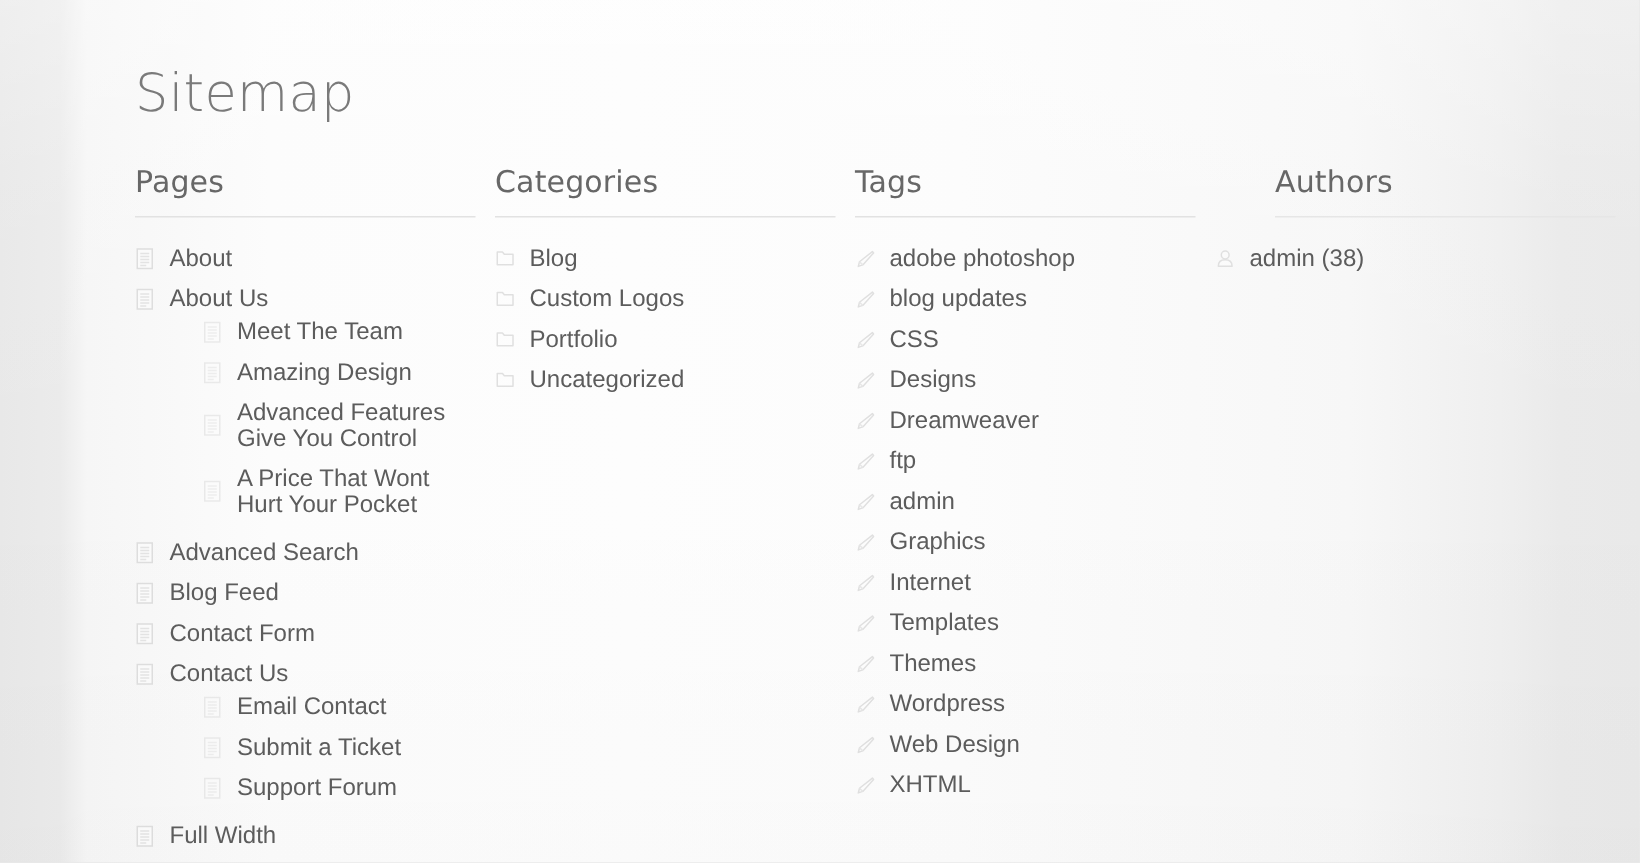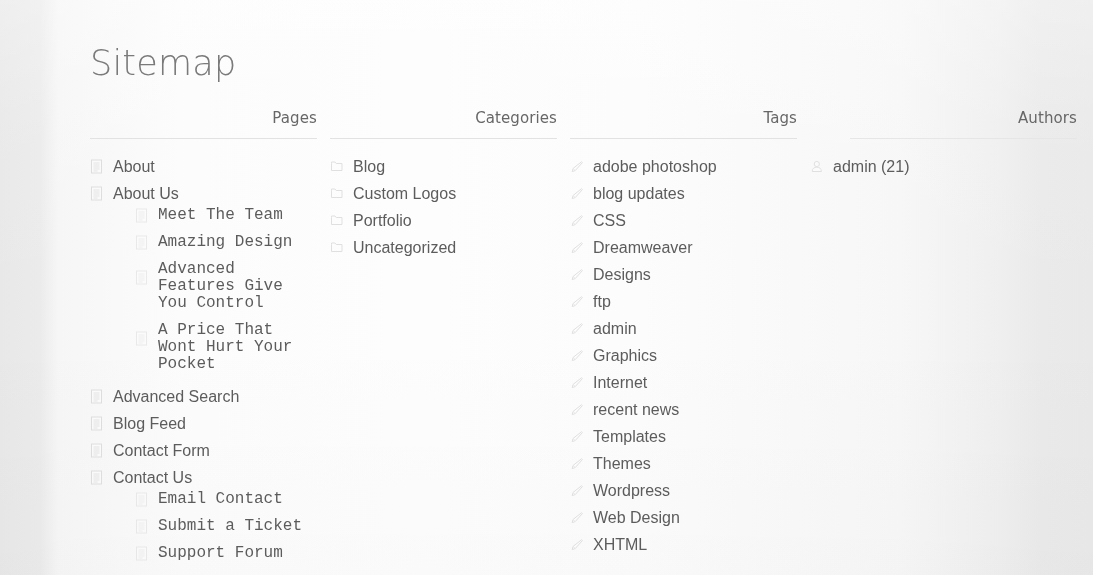--- a/index.html
+++ b/index.html
@@ -65,41 +65,39 @@
   }
   .column {
     box-sizing: border-box;
   }
   .col-pages     { width: 240px; }
   .col-categories{ width: 240px; }
   .col-tags      { width: 240px; }
   .col-authors   { width: 240px; }
 
   .col-head {
-    font-size: 15px;
+    font-size: 20px;
     font-weight: 400;
     color: #676767;
     font-family: "DejaVu Sans", sans-serif;
     padding-bottom: 11px;
     border-bottom: 1px solid #e2e2e2;
     width: 227px;
     margin-bottom: 14px;
     letter-spacing: 0.1px;
-    text-align: right;
   }
   .col-authors .col-head { border-bottom-color: #e6e6e6; margin-left: 40px; }
 
   ul.list {
     list-style: none;
     margin: 0;
     padding: 0;
   }
   ul.list ul.list {
     padding-left: 22px;
-    font-family: Liberation Mono, monospace;
   }
   ul.list li {
     position: relative;
     font-size: 16px;
     color: #5c5c5c;
     line-height: 17px;
     padding: 5px 0 5px 23px;
     max-width: 205px;
   }
   ul.list li .ico {
@@ -386,57 +384,51 @@
                 <svg width="14" height="15" viewBox="0 0 14 15">
                   <path d="M11.6 2.7 L12.4 3.6 L5.2 11.6 L2.2 12.6 L3.0 9.5 Z" fill="#fdfdfd" stroke="#c9c9c9" stroke-width="1" stroke-linejoin="round"></path>
                   <line x1="3.0" y1="9.5" x2="5.2" y2="11.6" stroke="#d6d6d6"></line>
                 </svg>
               </span><span class="itxt">CSS</span></li>
             <li><span class="ico">
                 <svg width="14" height="15" viewBox="0 0 14 15">
                   <path d="M11.6 2.7 L12.4 3.6 L5.2 11.6 L2.2 12.6 L3.0 9.5 Z" fill="#fdfdfd" stroke="#c9c9c9" stroke-width="1" stroke-linejoin="round"></path>
                   <line x1="3.0" y1="9.5" x2="5.2" y2="11.6" stroke="#d6d6d6"></line>
                 </svg>
+              </span><span class="itxt">Designs</span></li>
+            <li><span class="ico">
+                <svg width="14" height="15" viewBox="0 0 14 15">
+                  <path d="M11.6 2.7 L12.4 3.6 L5.2 11.6 L2.2 12.6 L3.0 9.5 Z" fill="#fdfdfd" stroke="#c9c9c9" stroke-width="1" stroke-linejoin="round"></path>
+                  <line x1="3.0" y1="9.5" x2="5.2" y2="11.6" stroke="#d6d6d6"></line>
+                </svg>
               </span><span class="itxt">Dreamweaver</span></li>
             <li><span class="ico">
                 <svg width="14" height="15" viewBox="0 0 14 15">
                   <path d="M11.6 2.7 L12.4 3.6 L5.2 11.6 L2.2 12.6 L3.0 9.5 Z" fill="#fdfdfd" stroke="#c9c9c9" stroke-width="1" stroke-linejoin="round"></path>
                   <line x1="3.0" y1="9.5" x2="5.2" y2="11.6" stroke="#d6d6d6"></line>
                 </svg>
-              </span><span class="itxt">Designs</span></li>
-            <li><span class="ico">
-                <svg width="14" height="15" viewBox="0 0 14 15">
-                  <path d="M11.6 2.7 L12.4 3.6 L5.2 11.6 L2.2 12.6 L3.0 9.5 Z" fill="#fdfdfd" stroke="#c9c9c9" stroke-width="1" stroke-linejoin="round"></path>
-                  <line x1="3.0" y1="9.5" x2="5.2" y2="11.6" stroke="#d6d6d6"></line>
-                </svg>
               </span><span class="itxt">ftp</span></li>
             <li><span class="ico">
                 <svg width="14" height="15" viewBox="0 0 14 15">
                   <path d="M11.6 2.7 L12.4 3.6 L5.2 11.6 L2.2 12.6 L3.0 9.5 Z" fill="#fdfdfd" stroke="#c9c9c9" stroke-width="1" stroke-linejoin="round"></path>
                   <line x1="3.0" y1="9.5" x2="5.2" y2="11.6" stroke="#d6d6d6"></line>
                 </svg>
               </span><span class="itxt">admin</span></li>
             <li><span class="ico">
                 <svg width="14" height="15" viewBox="0 0 14 15">
                   <path d="M11.6 2.7 L12.4 3.6 L5.2 11.6 L2.2 12.6 L3.0 9.5 Z" fill="#fdfdfd" stroke="#c9c9c9" stroke-width="1" stroke-linejoin="round"></path>
                   <line x1="3.0" y1="9.5" x2="5.2" y2="11.6" stroke="#d6d6d6"></line>
                 </svg>
               </span><span class="itxt">Graphics</span></li>
             <li><span class="ico">
                 <svg width="14" height="15" viewBox="0 0 14 15">
                   <path d="M11.6 2.7 L12.4 3.6 L5.2 11.6 L2.2 12.6 L3.0 9.5 Z" fill="#fdfdfd" stroke="#c9c9c9" stroke-width="1" stroke-linejoin="round"></path>
                   <line x1="3.0" y1="9.5" x2="5.2" y2="11.6" stroke="#d6d6d6"></line>
                 </svg>
               </span><span class="itxt">Internet</span></li>
-            <li><span class="ico">
-                <svg width="14" height="15" viewBox="0 0 14 15">
-                  <path d="M11.6 2.7 L12.4 3.6 L5.2 11.6 L2.2 12.6 L3.0 9.5 Z" fill="#fdfdfd" stroke="#c9c9c9" stroke-width="1" stroke-linejoin="round"></path>
-                  <line x1="3.0" y1="9.5" x2="5.2" y2="11.6" stroke="#d6d6d6"></line>
-                </svg>
-              </span><span class="itxt">recent news</span></li>
             <li><span class="ico">
                 <svg width="14" height="15" viewBox="0 0 14 15">
                   <path d="M11.6 2.7 L12.4 3.6 L5.2 11.6 L2.2 12.6 L3.0 9.5 Z" fill="#fdfdfd" stroke="#c9c9c9" stroke-width="1" stroke-linejoin="round"></path>
                   <line x1="3.0" y1="9.5" x2="5.2" y2="11.6" stroke="#d6d6d6"></line>
                 </svg>
               </span><span class="itxt">Templates</span></li>
             <li><span class="ico">
                 <svg width="14" height="15" viewBox="0 0 14 15">
                   <path d="M11.6 2.7 L12.4 3.6 L5.2 11.6 L2.2 12.6 L3.0 9.5 Z" fill="#fdfdfd" stroke="#c9c9c9" stroke-width="1" stroke-linejoin="round"></path>
                   <line x1="3.0" y1="9.5" x2="5.2" y2="11.6" stroke="#d6d6d6"></line>
@@ -466,20 +458,20 @@
       <div class="column col-authors">
         <div class="col-head">Authors</div>
         <ul class="list">
           <li>
             <span class="ico">
               <svg width="14" height="15" viewBox="0 0 14 15">
                   <circle cx="6.8" cy="5" r="2.6" fill="#fdfdfd" stroke="#cccccc" stroke-width="1"></circle>
                   <path d="M2.2 12.5 C2.2 9.4 4.3 8.2 6.8 8.2 C9.3 8.2 11.4 9.4 11.4 12.5 Z" fill="#fdfdfd" stroke="#cccccc" stroke-width="1" stroke-linejoin="round"></path>
                 </svg>
             </span>
-            <span class="itxt">admin (21)</span>
+            <span class="itxt">admin (38)</span>
           </li>
         </ul>
       </div>
 
     </div>
   </div>
 </div>
 
 </body></html>

